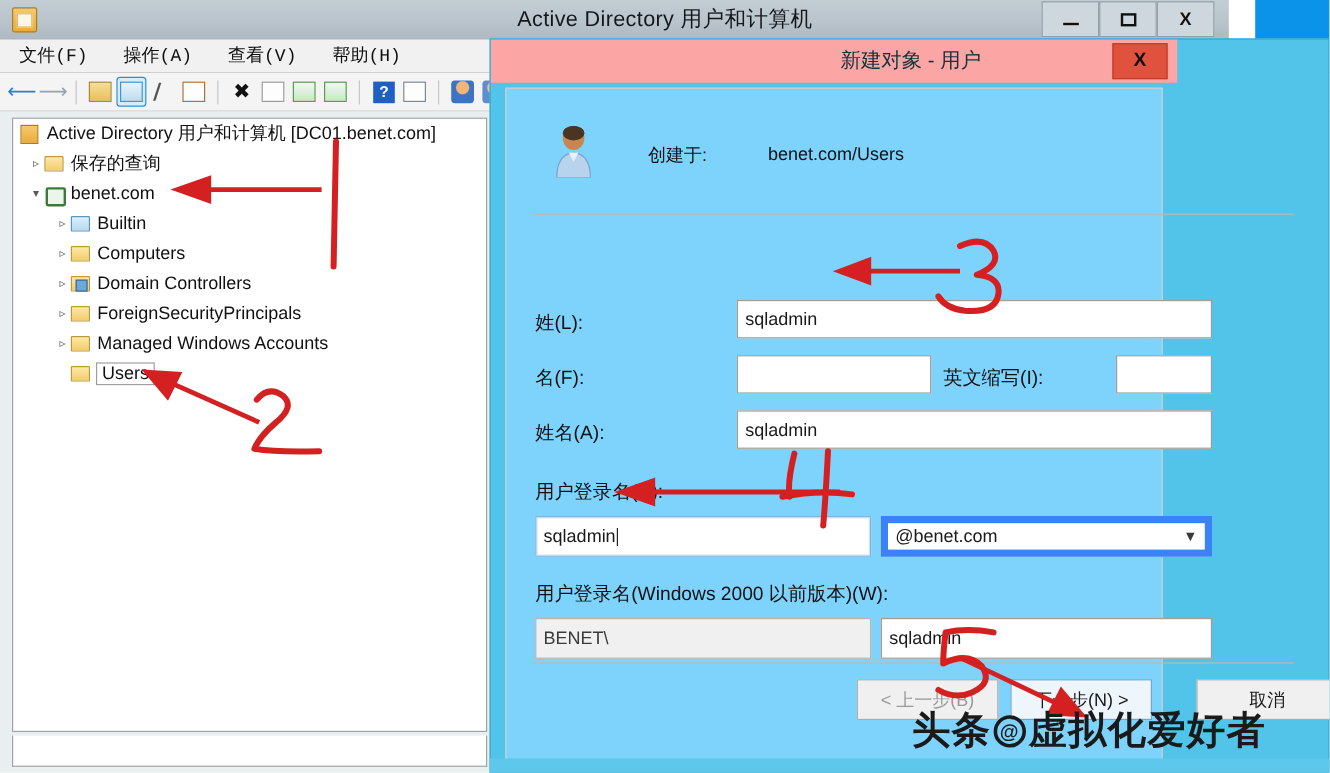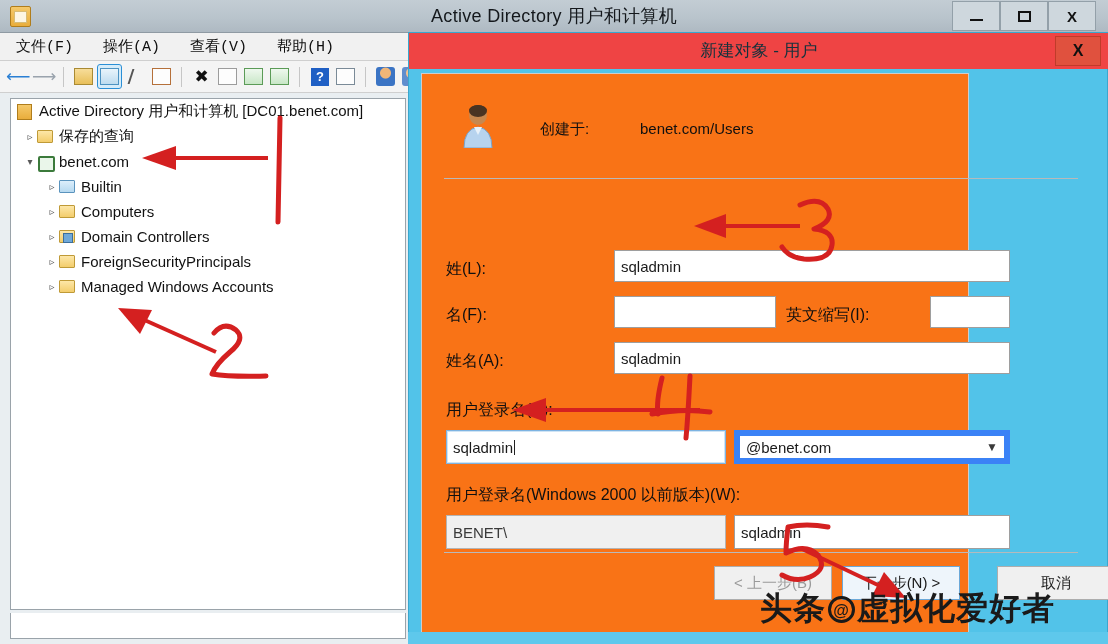--- a/index.html
+++ b/index.html
@@ -14,21 +14,21 @@
   #root { position: relative; width: 1108px; height: 644px; background: #ffffff; }
 
   
   #mmc-window {
     position: absolute; left: 0; top: 0; width: 1108px; height: 644px;
     background: #ffffff;
   }
 
   
   #mmc-titlebar {
-    position: absolute; left: 0; top: 0; width: 1108px; height: 33px;
+    position: absolute; left: 0; top: 0; width: 1024px; height: 33px;
     background: linear-gradient(to bottom, #c3cdd4 0%, #b9c4cc 55%, #aeb9c2 100%);
     border-bottom: 1px solid #8f9aa3;
   }
   #mmc-app-icon {
     position: absolute; left: 10px; top: 6px; width: 21px; height: 21px;
     background: linear-gradient(to bottom, #f5c96a 0%, #e9ad3c 100%);
     border: 1px solid #b07d1c; border-radius: 2px;
   }
   #mmc-app-icon::after {
     content: ""; position: absolute; left: 3px; top: 4px; right: 3px; bottom: 3px;
@@ -120,34 +120,34 @@
 
   
   #annotations { position: absolute; left:0; top:0; width:1108px; height:644px; pointer-events:none; }
 
   
   #dialog {
     position: absolute; left: 408px; top: 32px; width: 700px; height: 612px;
     background: #52c3e9;
     border: 1px solid #3aa7ce;
   }
-  #dlg-titlebar { position:absolute; left:0; top:0; width: 700px; height: 36px; background:#ef4444; }
+  #dlg-titlebar { position:absolute; left:0; top:0; width: 572px; height: 36px; background:#fca5a5; }
   #dlg-title-text {
     position:absolute; left:0; top:0; width:700px; height:36px; line-height:36px;
     text-align:center; font-size:17px; color:#14323c;
   }
   #dlg-close {
     position:absolute; right: 8px; top: 3px; width: 46px; height: 30px;
     background: #e0513e; border: 1px solid #c03b2a;
     color:#101010; font-size:16px; font-weight:bold;
     display:flex; align-items:center; justify-content:center;
   }
   #dlg-surface {
     position:absolute; left: 12px; top: 40px; width: 548px; height: 564px;
-    background: #f97316; border: 1px solid #cdcdcd;
+    background: #7dd3fc; border: 1px solid #cdcdcd;
   }
 
   #dlg-header { position: relative; height: 108px; }
   #user-avatar {
     position:absolute; left: 38px; top: 28px; width: 36px; height: 46px;
   }
   #created-in-label { position:absolute; left: 118px; top: 46px; font-size: 15px; color: #101010; }
   #created-in-value { position:absolute; left: 218px; top: 46px; font-size: 15px; color: #101010; }
   #hdr-rule { position:absolute; left: 22px; top: 104px; width: 634px; height: 1px; background:#b9b9b9; }
 
@@ -300,20 +300,25 @@
         </div>
         <div class="tree-row" style="padding-left:34px">
           <span class="tw-chev">▹</span>
           <span class="tw-folder"></span>
           <span class="tw-label">ForeignSecurityPrincipals</span>
         </div>
         <div class="tree-row" style="padding-left:34px">
           <span class="tw-chev">▹</span>
           <span class="tw-folder"></span>
           <span class="tw-label">Managed Windows Accounts</span>
+        </div>
+        <div class="tree-row" style="padding-left:34px">
+          <span class="tw-chev"></span>
+          <span class="tw-folder"></span>
+          <span class="tw-label selected">Users</span>
         </div>
       </div>
       <div id="tree-panel-footer"></div>
     </div>
   </div>
 
   <div id="dialog">
     <div id="dlg-titlebar">
       <div id="dlg-title-text">新建对象 - 用户</div>
       <div id="dlg-close">X</div>

